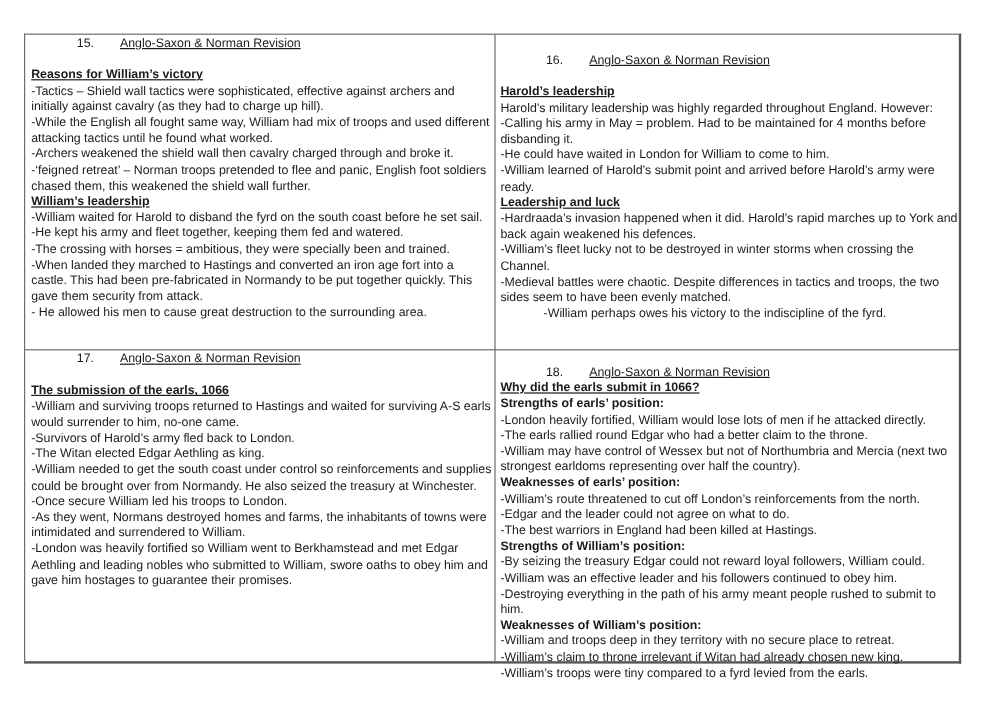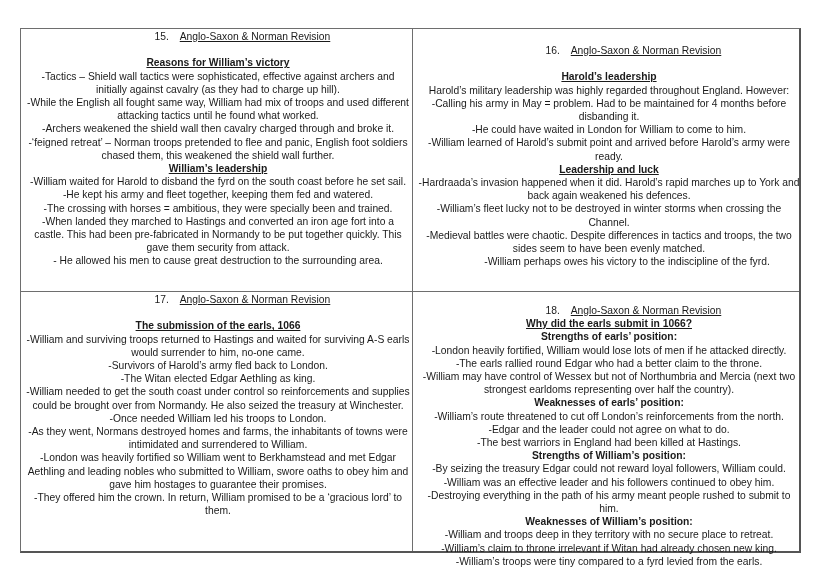--- a/index.html
+++ b/index.html
@@ -2,21 +2,21 @@
 <html><head>
 <meta charset="utf-8">
 <style>
   html, body { margin: 0; padding: 0; background: #ffffff; }
   body { width: 828px; height: 586px; position: relative; overflow: hidden;
          font-family: "Liberation Sans", sans-serif; color: #1a1a1a; }
   .sheet { position: absolute; left: 20px; top: 28px; width: 781px; height: 525px;
            border: 1px solid #6e6e6e; box-sizing: border-box; border-right: 2px solid #555; border-bottom: 2px solid #555; }
   .vdiv { position: absolute; left: 391px; top: 0; bottom: 0; width: 1px; background: #6e6e6e; }
   .hdiv { position: absolute; left: 0; right: 0; top: 262px; height: 1px; background: #6e6e6e; }
-  .cell { position: absolute; box-sizing: border-box; font-size: 10.3px; line-height: 13.2px; text-align: center; }
+  .cell { position: absolute; box-sizing: border-box; font-size: 10.3px; line-height: 13.2px; }
   .c15 { left: 5px; top: 1px; width: 384px; }
   .c16 { left: 396px; top: 15px; width: 384px; }
   .c17 { left: 5px; top: 264px; width: 384px; }
   .c18 { left: 396px; top: 275px; width: 384px; }
   .hdr { height: 13.2px; white-space: nowrap; }
   .hdr .num { display: inline-block; width: 36px; margin-left: 38px; }
   .hdr .title { text-decoration: underline; }
   .gap { height: 13.2px; }
   .h { font-weight: bold; text-decoration: underline; }
   .hb { font-weight: bold; }
@@ -68,24 +68,23 @@
   <div class="cell c17">
     <div class="hdr">
       <span class="num">17.</span><span class="title">Anglo-Saxon &amp; Norman Revision</span>
     </div>
     <div class="gap"></div>
     <div class="h">The submission of the earls, 1066</div>
     <p class="p">-William and surviving troops returned to Hastings and waited for surviving A-S earls would surrender to him, no-one came.</p>
     <p class="p">-Survivors of Harold’s army fled back to London.</p>
     <p class="p">-The Witan elected Edgar Aethling as king.</p>
     <p class="p">-William needed to get the south coast under control so reinforcements and supplies could be brought over from Normandy. He also seized the treasury at Winchester.</p>
-    <p class="p">-Once needed William led his troops to London.</p>
+    <p class="p">-Once secure William led his troops to London.</p>
     <p class="p">-As they went, Normans destroyed homes and farms, the inhabitants of towns were intimidated and surrendered to William.</p>
     <p class="p">-London was heavily fortified so William went to Berkhamstead and met Edgar Aethling and leading nobles who submitted to William, swore oaths to obey him and gave him hostages to guarantee their promises.</p>
-    <p class="p">-They offered him the crown. In return, William promised to be a ‘gracious lord’ to them.</p>
   </div>
 
   <div class="cell c18">
     <div class="hdr">
       <span class="num">18.</span><span class="title">Anglo-Saxon &amp; Norman Revision</span>
     </div>
     <div class="h">Why did the earls submit in 1066?</div>
 
     <div class="hb">Strengths of earls’ position:</div>
     <p class="p">-London heavily fortified, William would lose lots of men if he attacked directly.</p>

